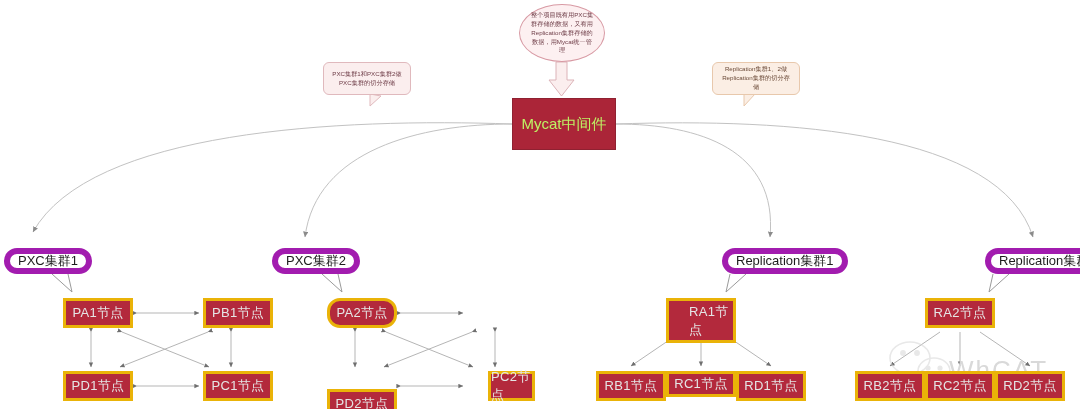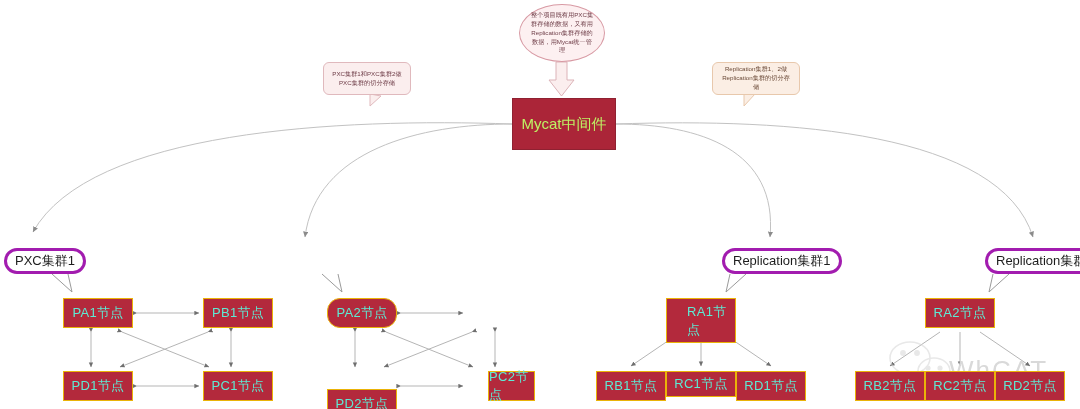--- a/index.html
+++ b/index.html
@@ -8,42 +8,42 @@
     width:1080px;height:409px;overflow:hidden;
   }
   #stage{position:relative;width:1080px;height:409px;background:#fff;}
 
   svg.layer{position:absolute;left:0;top:0;width:1080px;height:409px;pointer-events:none;}
 
   
   .node{
     position:absolute;
     background:#b3293c;
-    border:1px solid #eab308;
-    color:#5eead4;
+    border:3px solid #eab308;
+    color:#e5e5e5;
     font-size:13px;
     display:flex;align-items:center;justify-content:center;
     letter-spacing:.3px;
     box-sizing:border-box;
   }
   .mycat{
     position:absolute;
     background:#ab2538;
     border:1px solid #8f2131;
     color:#bef264;
     font-size:15px;
     display:flex;align-items:center;justify-content:center;
     box-sizing:border-box;
   }
 
   
   .clabel{
     position:absolute;
     background:#ffffff;
-    border:3px solid #a21caf;
+    border:6px solid #a21caf;
     border-radius:13px;
     color:#1d1d1d;
     font-size:13px;
     display:flex;align-items:center;justify-content:center;
     white-space:nowrap;
     box-sizing:border-box;
     padding:0 8px;
   }
 
   
@@ -166,20 +166,21 @@
 
   <div class="note note-oval" style="left:519px;top:4px;width:86px;height:58px;">整个项目既有用PXC集群存储的数据，又有用Replication集群存储的数据，用Mycat统一管理</div>
 
   <div class="note note-rect" style="left:323px;top:62px;width:88px;height:33px;">PXC集群1和PXC集群2做PXC集群的切分存储</div>
 
   <div class="note note-rect peach" style="left:712px;top:62px;width:88px;height:33px;">Replication集群1、2做Replication集群的切分存储</div>
 
   <div class="mycat" style="left:512px;top:98px;width:104px;height:52px;">Mycat中间件</div>
 
   <div class="clabel" style="left:4px;top:248px;height:26px;">PXC集群1</div>
+  <div class="clabel" style="left:272px;top:248px;height:26px;">PXC集群2</div>
   <div class="clabel" style="left:722px;top:248px;height:26px;">Replication集群1</div>
   <div class="clabel" style="left:985px;top:248px;height:26px;">Replication集群2</div>
 
   <div class="node" style="left:63px;top:298px;width:70px;height:30px;">PA1节点</div>
   <div class="node" style="left:203px;top:298px;width:70px;height:30px;">PB1节点</div>
   <div class="node" style="left:63px;top:371px;width:70px;height:30px;">PD1节点</div>
   <div class="node" style="left:203px;top:371px;width:70px;height:30px;">PC1节点</div>
 
   <div class="node" style="left:327px;top:298px;width:70px;height:30px;border-radius:13px;">PA2节点</div>
   <div class="node" style="left:327px;top:371px;width:70px;height:30px;margin-top:18px;">PD2节点</div>

